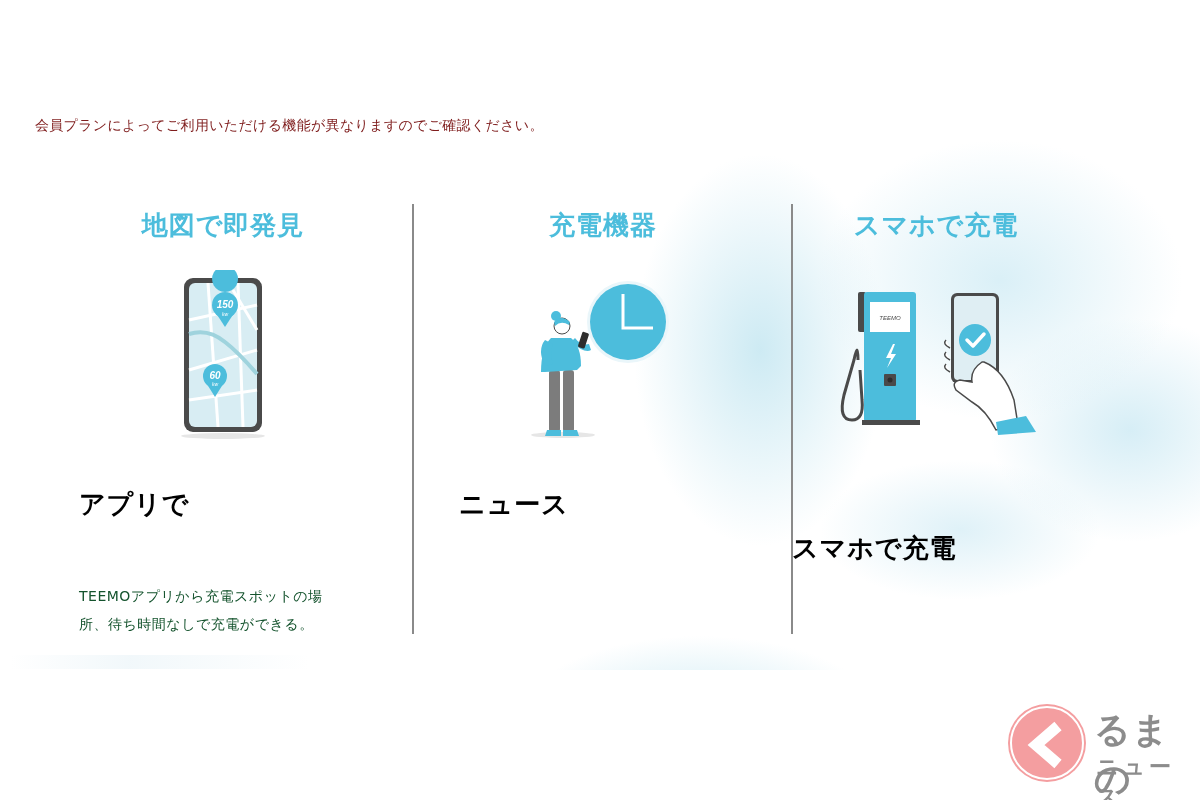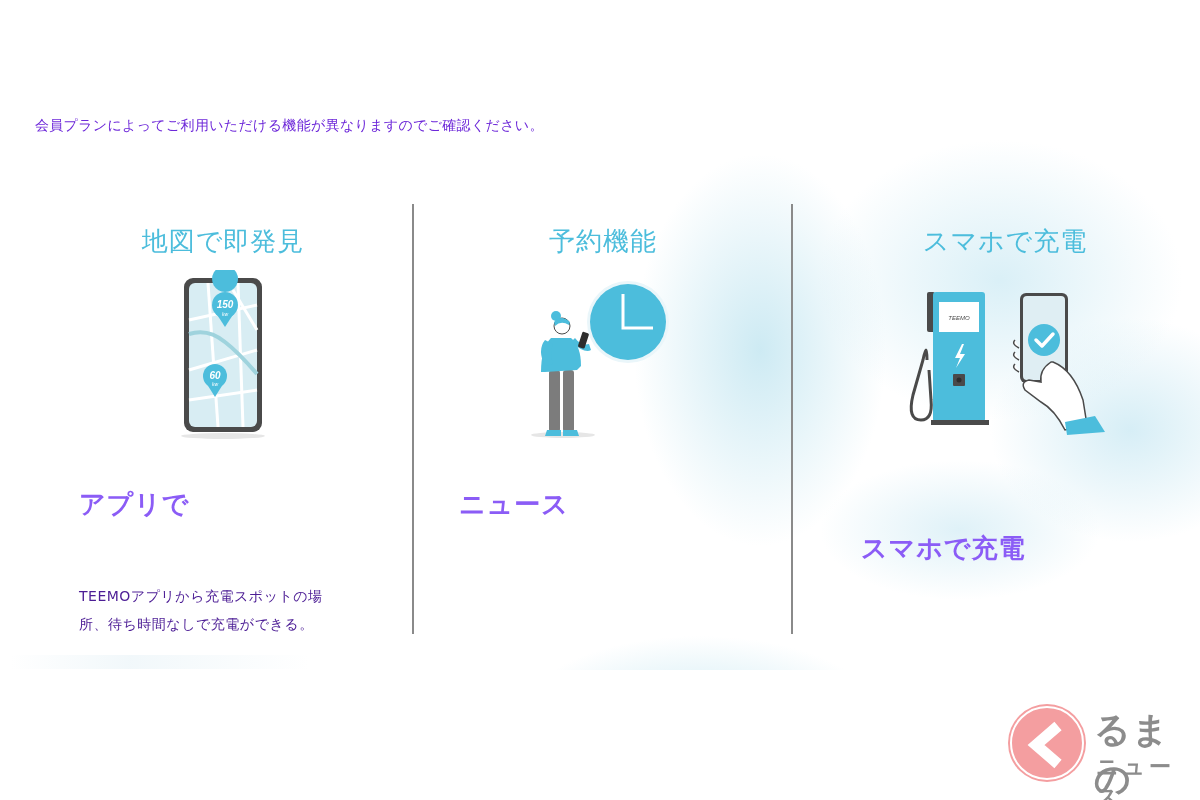--- a/index.html
+++ b/index.html
@@ -15,45 +15,45 @@
       radial-gradient(ellipse 260px 120px at 700px 620px, rgba(200,232,242,0.9), rgba(255,255,255,0) 70%),
       radial-gradient(ellipse 200px 100px at 960px 430px, rgba(215,238,246,0.8), rgba(255,255,255,0) 70%);
   }
   .bg-band {
     position: absolute; left: 10px; top: 655px; width: 300px; height: 14px;
     background: linear-gradient(90deg, rgba(240,247,250,0) 0%, rgba(240,247,250,0.9) 40%, rgba(240,247,250,0) 100%);
   }
 
   .intro {
     position: absolute; left: 35px; top: 117px;
-    font-size: 14px; letter-spacing: 0.3px; color: #6d28d9;
+    font-size: 14px; letter-spacing: 0.3px; color: #7f1d1d;
   }
 
   .col { position: absolute; top: 200px; width: 380px; height: 440px; }
   .col-1 { left: 33px; }
   .col-2 { left: 413px; }
-  .col-3 { left: 815px; }
+  .col-3 { left: 746px; }
 
   .divider { position: absolute; top: 204px; width: 1.5px; height: 430px; background: #8a8a8a; }
   .divider-1 { left: 412px; }
   .divider-2 { left: 791px; }
 
   .feature-title {
     position: absolute; left: 0; top: 8px; width: 380px; text-align: center;
-    font-size: 26px; font-weight: normal; color: #4cbddc; letter-spacing: 1px; margin-top: 16px;
+    font-size: 26px; font-weight: bold; color: #4cbddc; letter-spacing: 1px;
   }
   .illus { position: absolute; left: 0; top: 70px; width: 380px; height: 180px; font-style: italic; }
 
   .headline {
     position: absolute; left: 46px; top: 282px;
-    font-size: 26px; font-weight: bold; line-height: 44px; color: #8b5cf6; letter-spacing: 1px;
+    font-size: 26px; font-weight: bold; line-height: 44px; color: #000000; letter-spacing: 1px;
   }
   .desc {
     position: absolute; left: 46px; top: 382px;
-    font-size: 14px; line-height: 28px; color: #4c1d95; letter-spacing: 0.5px;
+    font-size: 14px; line-height: 28px; color: #14532d; letter-spacing: 0.5px;
   }
 
   .logo { position: absolute; left: 1008px; top: 704px; width: 190px; height: 80px; }
   .logo-circle {
     position: absolute; left: 2px; top: 2px; width: 74px; height: 74px; border-radius: 50%;
     background: #f49ea0; border: 2px solid #fff; box-shadow: 0 0 0 2px #f49ea0;
   }
   .logo-text-1 {
     position: absolute; left: 86px; top: 2px; font-size: 36px; font-weight: bold; color: #8c8c8c; letter-spacing: 1px;
   }
@@ -107,21 +107,21 @@
   <h3 class="headline">
     <span>アプリで</span><br>
   </h3>
   <p class="desc">
     <span>TEEMOアプリから充電スポットの場</span><br>
     <span>所、待ち時間なしで充電ができる。</span>
   </p>
 </section>
 
 <section class="col col-2">
-  <h2 class="feature-title">予約機能</h2>
+  <h2 class="feature-title">充電機器</h2>
   <div class="illus">
     <svg width="380" height="180" viewBox="0 0 380 180">
       <ellipse cx="150" cy="165" rx="32" ry="3" fill="#e6e6e6"></ellipse>
       <g>
         <circle cx="215" cy="52" r="41" fill="#eaf6fa"></circle>
         <circle cx="215" cy="52" r="38" fill="#4cbddc"></circle>
         <polyline points="210,24 210,58 240,58" fill="none" stroke="#ffffff" stroke-width="3"></polyline>
       </g>
       <g>
         <rect x="136" y="100" width="11" height="62" rx="3" fill="#7c7c7c"></rect>

